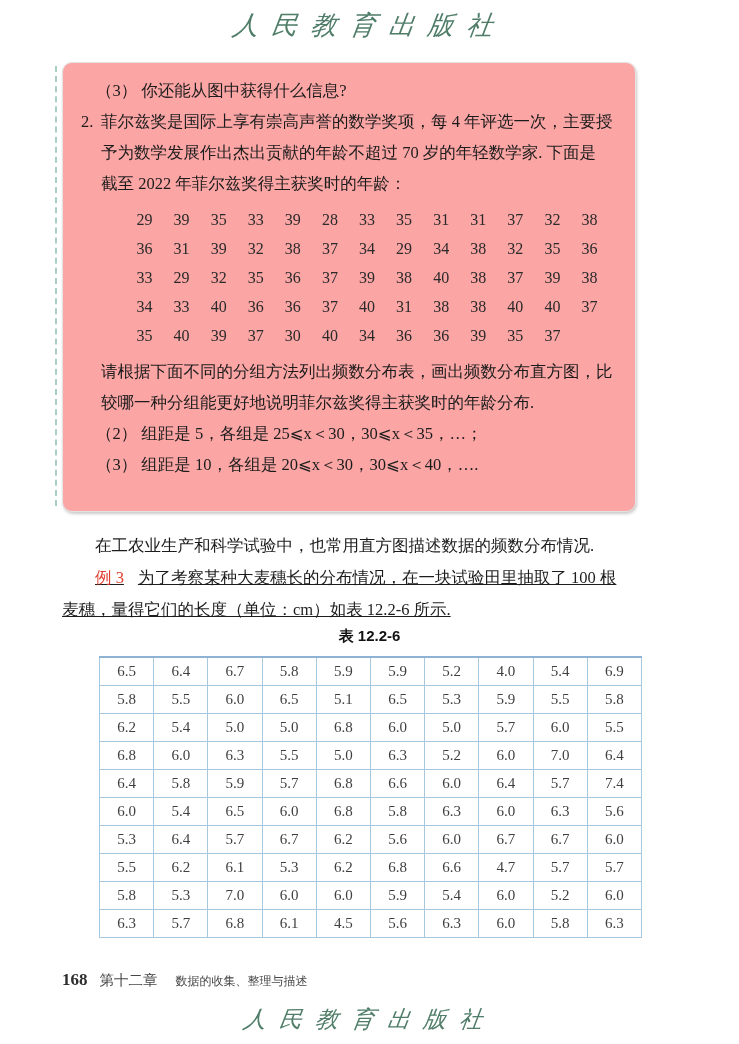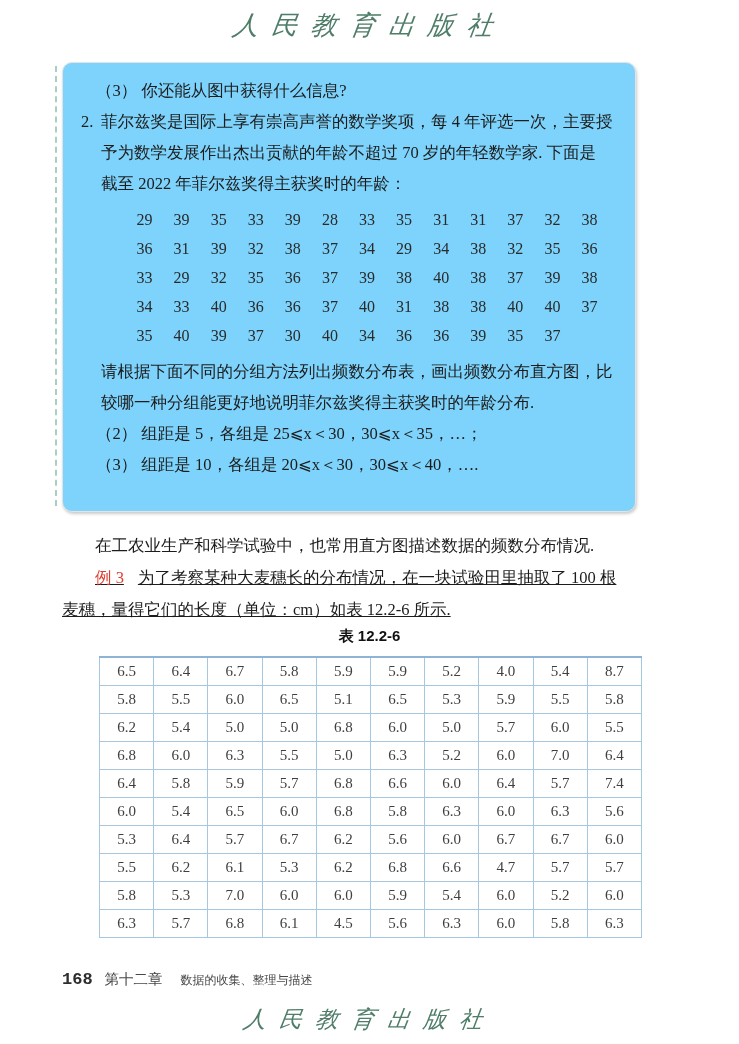--- a/index.html
+++ b/index.html
@@ -19,21 +19,21 @@
   .logo.top    { top:8px;    font-size:26px; }
   .logo.bottom { top:1004px; font-size:23px; }
 
   
   .dashed-rule {
     position:absolute; left:55px; top:66px; height:440px; width:0;
     border-left:2px dashed #a9cec4;
   }
   .exercise-card {
     position:absolute; left:62px; top:62px; width:574px; height:450px;
-    box-sizing:border-box; background:#7dd3fc;
+    box-sizing:border-box; background:#fca5a5;
     border:1px solid #e3e3e3; border-radius:10px;
     box-shadow:1px 2px 3px rgba(140,140,140,0.45);
     padding:12px 0 0 18px;
     font-size:16.5px; line-height:31px;
   }
   .q3-line { margin-left:15px; white-space:nowrap; }
   .q3-line .q-label { margin-right:4px; }
   .item2 { display:flex; }
   .item2 .marker { flex:0 0 20px; width:20px; }
   .t-line { white-space:nowrap; }
@@ -75,21 +75,21 @@
     border:1px solid #a6c7e0; height:27px; padding:0;
     text-align:center; vertical-align:middle;
     font-family:"Liberation Serif","DejaVu Serif",serif;
     font-size:15px; color:#3f3f3f;
   }
 
   
   .footer {
     position:absolute; left:62px; top:970px;
     display:flex; align-items:baseline;
-    font-family:Liberation Mono, monospace; color:#3c3c3c;
+    font-family:Liberation Serif, serif; color:#3c3c3c;
   }
   .footer .num  { font-size:17px; font-weight:bold; margin-right:12px; color:#2e2e2e; }
   .footer .chap { font-size:14.5px; margin-right:18px; color:#474747; }
   .footer .titl { font-size:12px; color:#474747; }
 </style>
 </head>
 <body>
 
 <div class="page">
 
@@ -205,21 +205,21 @@
         <tr>
           <td>6.5</td>
           <td>6.4</td>
           <td>6.7</td>
           <td>5.8</td>
           <td>5.9</td>
           <td>5.9</td>
           <td>5.2</td>
           <td>4.0</td>
           <td>5.4</td>
-          <td>8.7</td>
+          <td>6.9</td>
         </tr>
         <tr>
           <td>5.8</td>
           <td>5.5</td>
           <td>6.0</td>
           <td>6.5</td>
           <td>5.1</td>
           <td>6.5</td>
           <td>5.3</td>
           <td>5.9</td>

